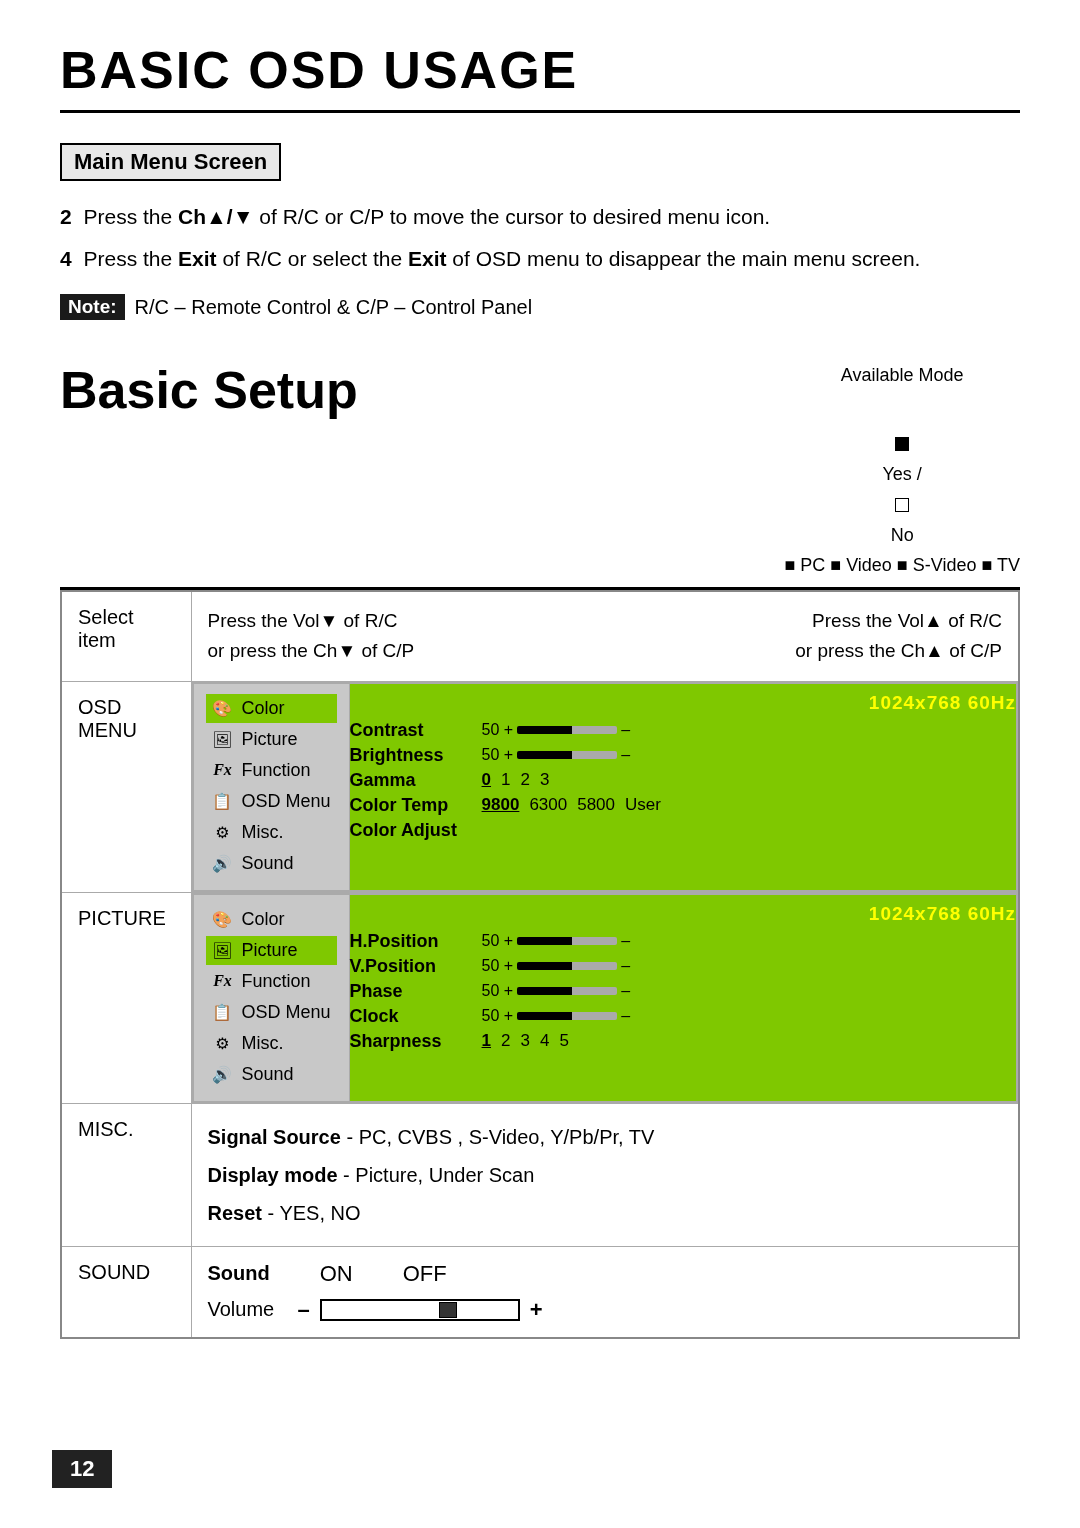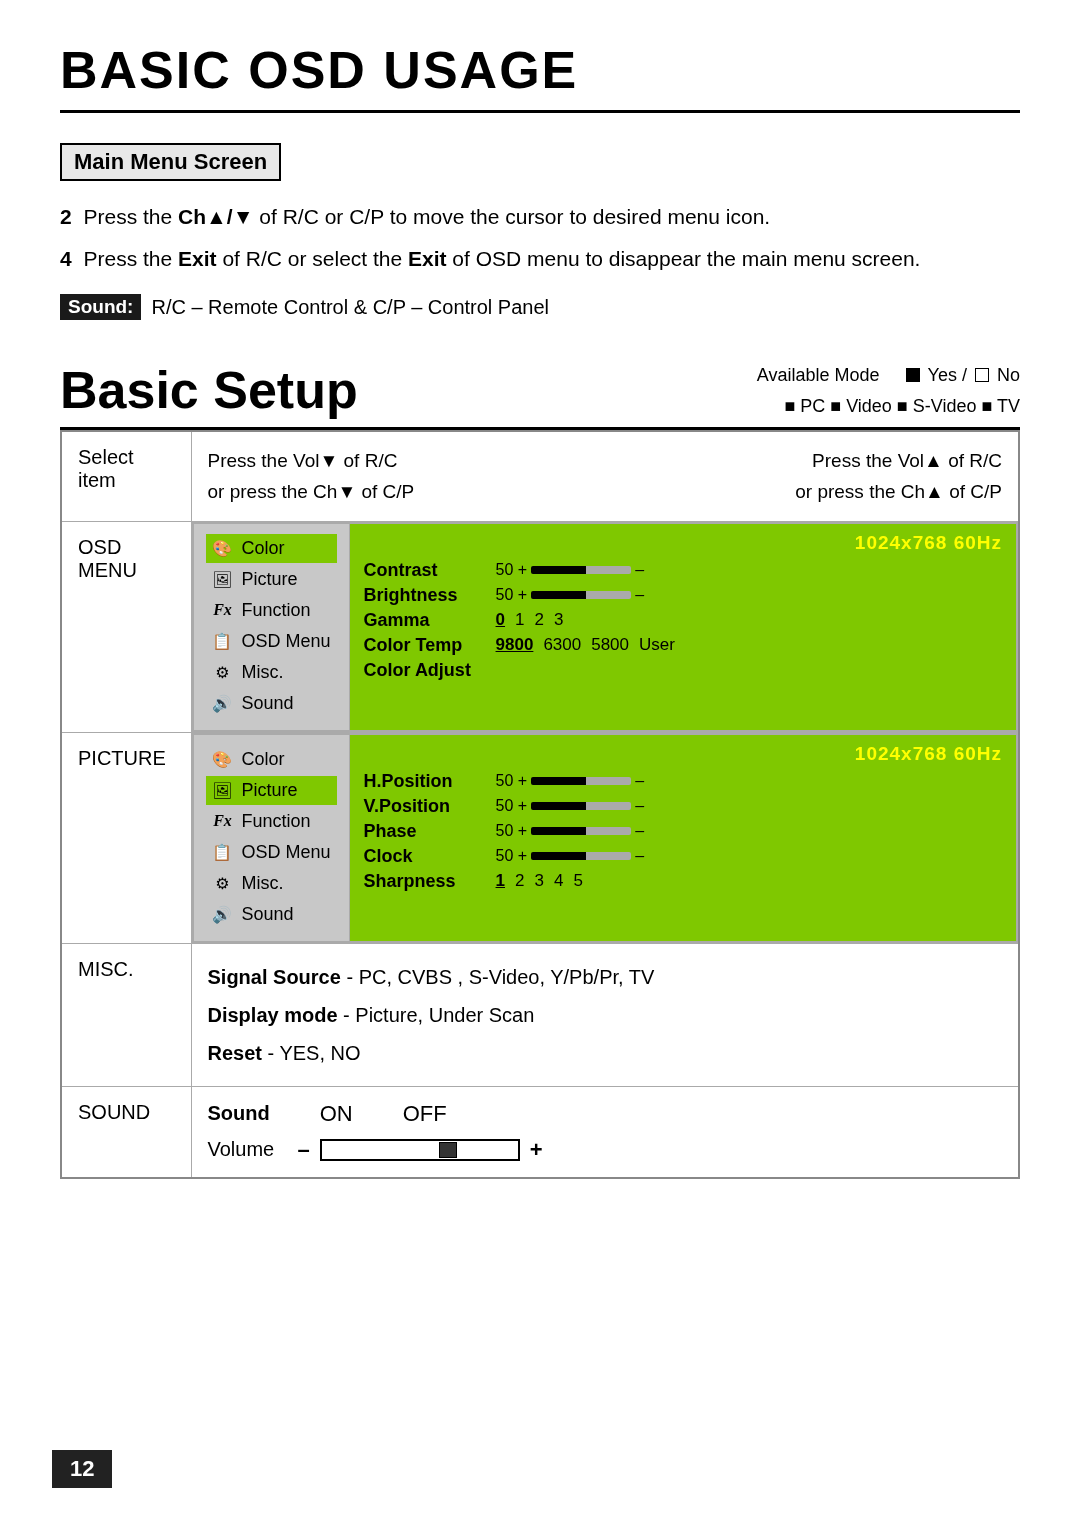--- a/index.html
+++ b/index.html
@@ -75,20 +75,21 @@
     .available-mode {
       font-size: 18px;
       text-align: right;
       line-height: 1.7;
     }
     .available-mode .row {
       display: flex;
       align-items: center;
       gap: 8px;
       justify-content: flex-end;
+      flex-direction: column;
     }
     .checkbox-filled {
       display: inline-block;
       width: 14px; height: 14px;
       background: #000;
       border: 1px solid #000;
       vertical-align: middle;
     }
     .checkbox-empty {
       display: inline-block;
@@ -142,21 +143,21 @@
     }
     .osd-left {
       background: #c8c8c8;
       padding: 10px 12px;
       min-width: 140px;
       border-right: 1px solid #aaa;
     }
     .osd-right {
       background: #7fc800;
       flex: 1;
-      padding: 8px 14px;
+      padding: 8px 0;
     }
     .osd-menu-item {
       display: flex;
       align-items: center;
       gap: 8px;
       padding: 4px 6px;
       font-size: 18px;
       color: #000;
       margin-bottom: 2px;
     }
@@ -287,21 +288,21 @@
     <span class="num">2</span>
     Press the <span class="bold">Ch▲/▼</span> of R/C or C/P to move the cursor to desired menu icon.
   </li>
   <li>
     <span class="num">4</span>
     Press the <span class="bold">Exit</span> of R/C or select the <span class="bold">Exit</span> of OSD menu to disappear the main menu screen.
   </li>
 </ul>
 
 <div class="note-box">
-  <span class="note-label">Sound:</span>
+  <span class="note-label">Note:</span>
   <span class="note-text">R/C – Remote Control &amp; C/P – Control Panel</span>
 </div>
 
 
 <div class="basic-setup-header">
   <div class="basic-setup-title">Basic Setup</div>
   <div class="available-mode">
     <div class="row">
       <span>Available Mode</span>
       &nbsp;&nbsp;

